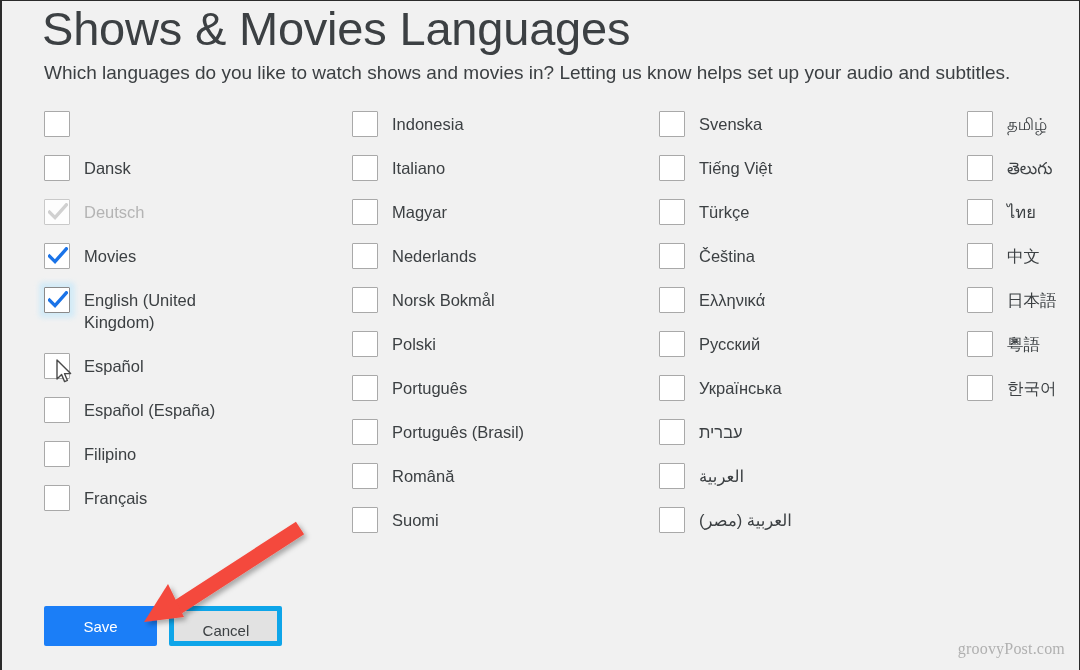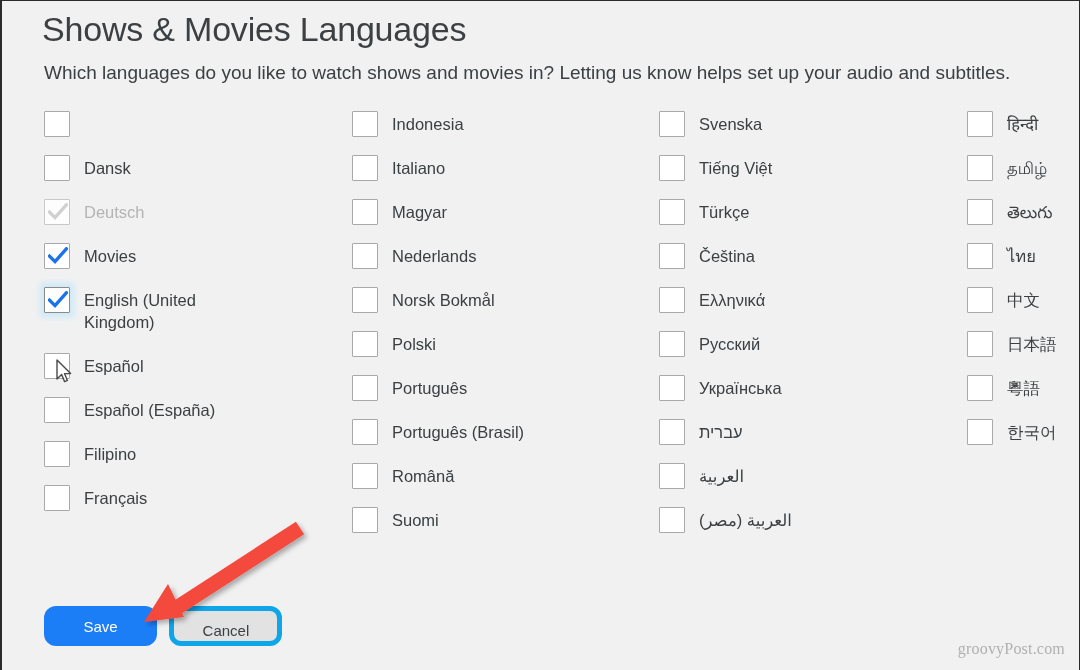--- a/index.html
+++ b/index.html
@@ -23,21 +23,21 @@
   .page {
     position: relative;
     width: 100%;
     height: 100%;
   }
 
   #page-title {
     position: absolute;
     left: 40px;
     top: 6px;
-    font-size: 34px;
+    font-size: 47px;
     font-weight: 400;
     letter-spacing: -0.2px;
     color: #3c4043;
     margin: 0;
     line-height: 44px;
     white-space: nowrap;
   }
 
   #page-subtitle {
     position: absolute;
@@ -158,21 +158,21 @@
     position: absolute;
     left: 42px;
     top: 605px;
   }
   .btn {
     display: inline-block;
     box-sizing: border-box;
     font-family: "Liberation Sans", sans-serif;
     font-size: 15px;
     text-align: center;
-    border-radius: 12px;
+    border-radius: 2px;
     cursor: pointer;
     vertical-align: top;
   }
   #save-button {
     width: 113px;
     height: 40px;
     line-height: 40px;
     background: #1a73e8;
     background: #1b7ef7;
     color: #ffffff;
@@ -406,26 +406,20 @@
           <div class="cb-label rtl">العربية</div>
         </div>
         <div class="cb-row">
           <div class="cb-box-wrap">
             <div class="cb-box"></div>
           </div>
           <div class="cb-label rtl">العربية (مصر)</div>
         </div>
       </div>
     <div class="column col-3">
-        <div class="cb-row">
-          <div class="cb-box-wrap">
-            <div class="cb-box"></div>
-          </div>
-          <div class="cb-label">हिन्दी</div>
-        </div>
         <div class="cb-row">
           <div class="cb-box-wrap">
             <div class="cb-box"></div>
           </div>
           <div class="cb-label">தமிழ்</div>
         </div>
         <div class="cb-row">
           <div class="cb-box-wrap">
             <div class="cb-box"></div>
           </div>

